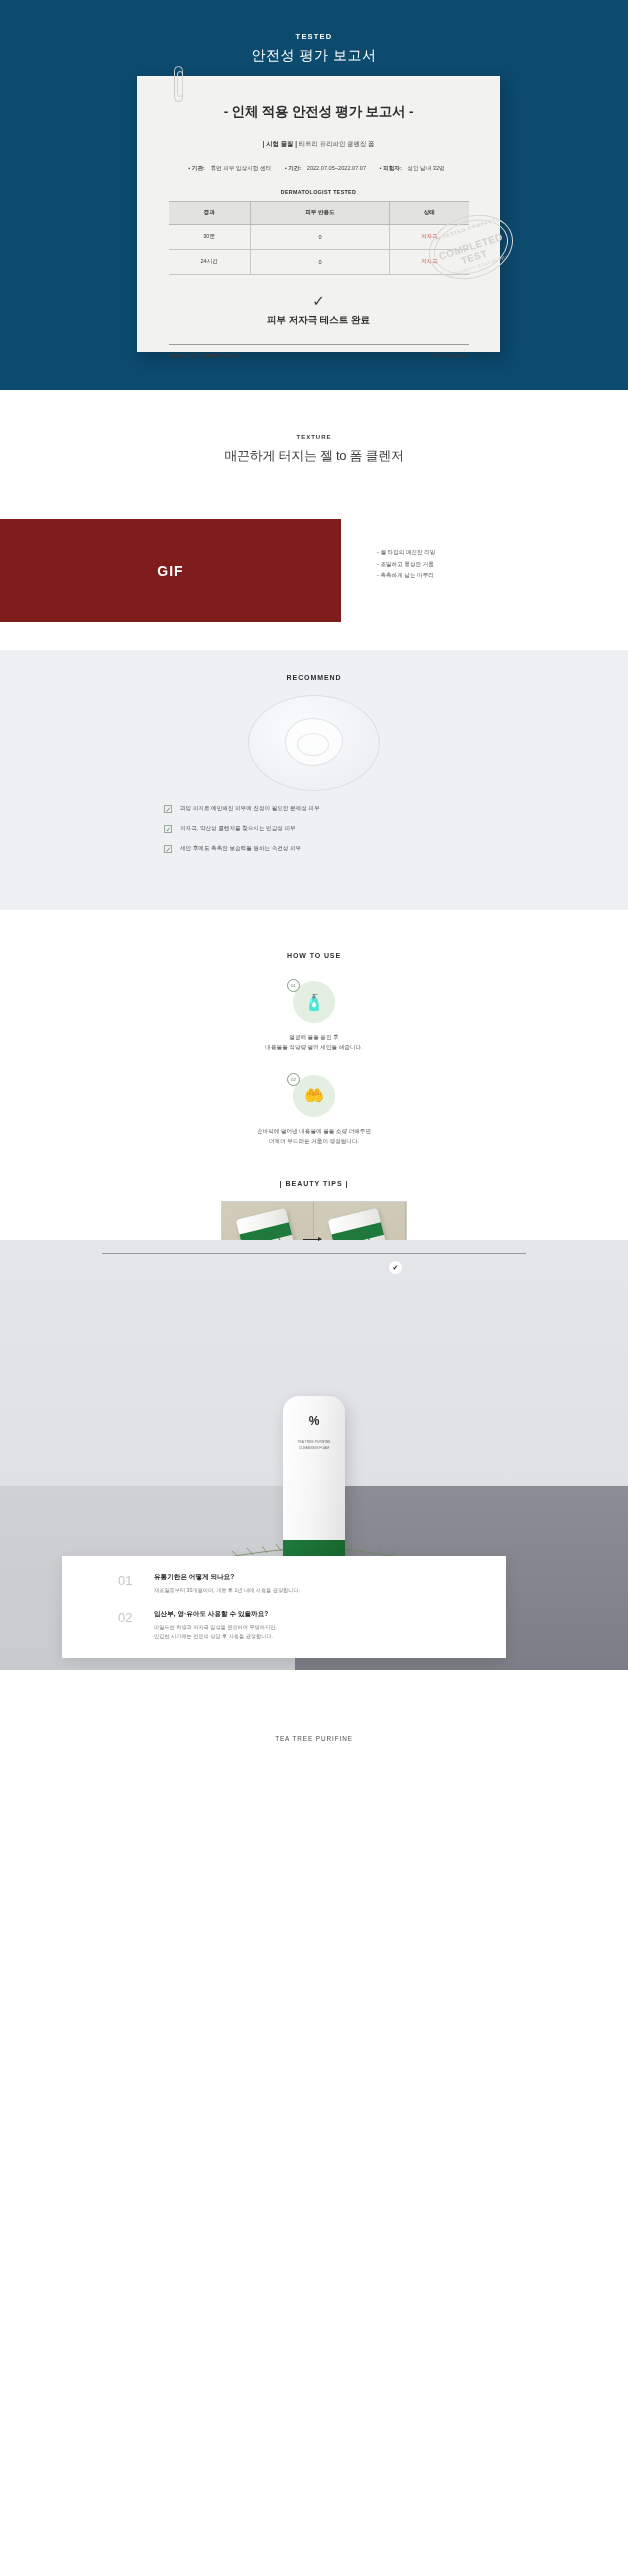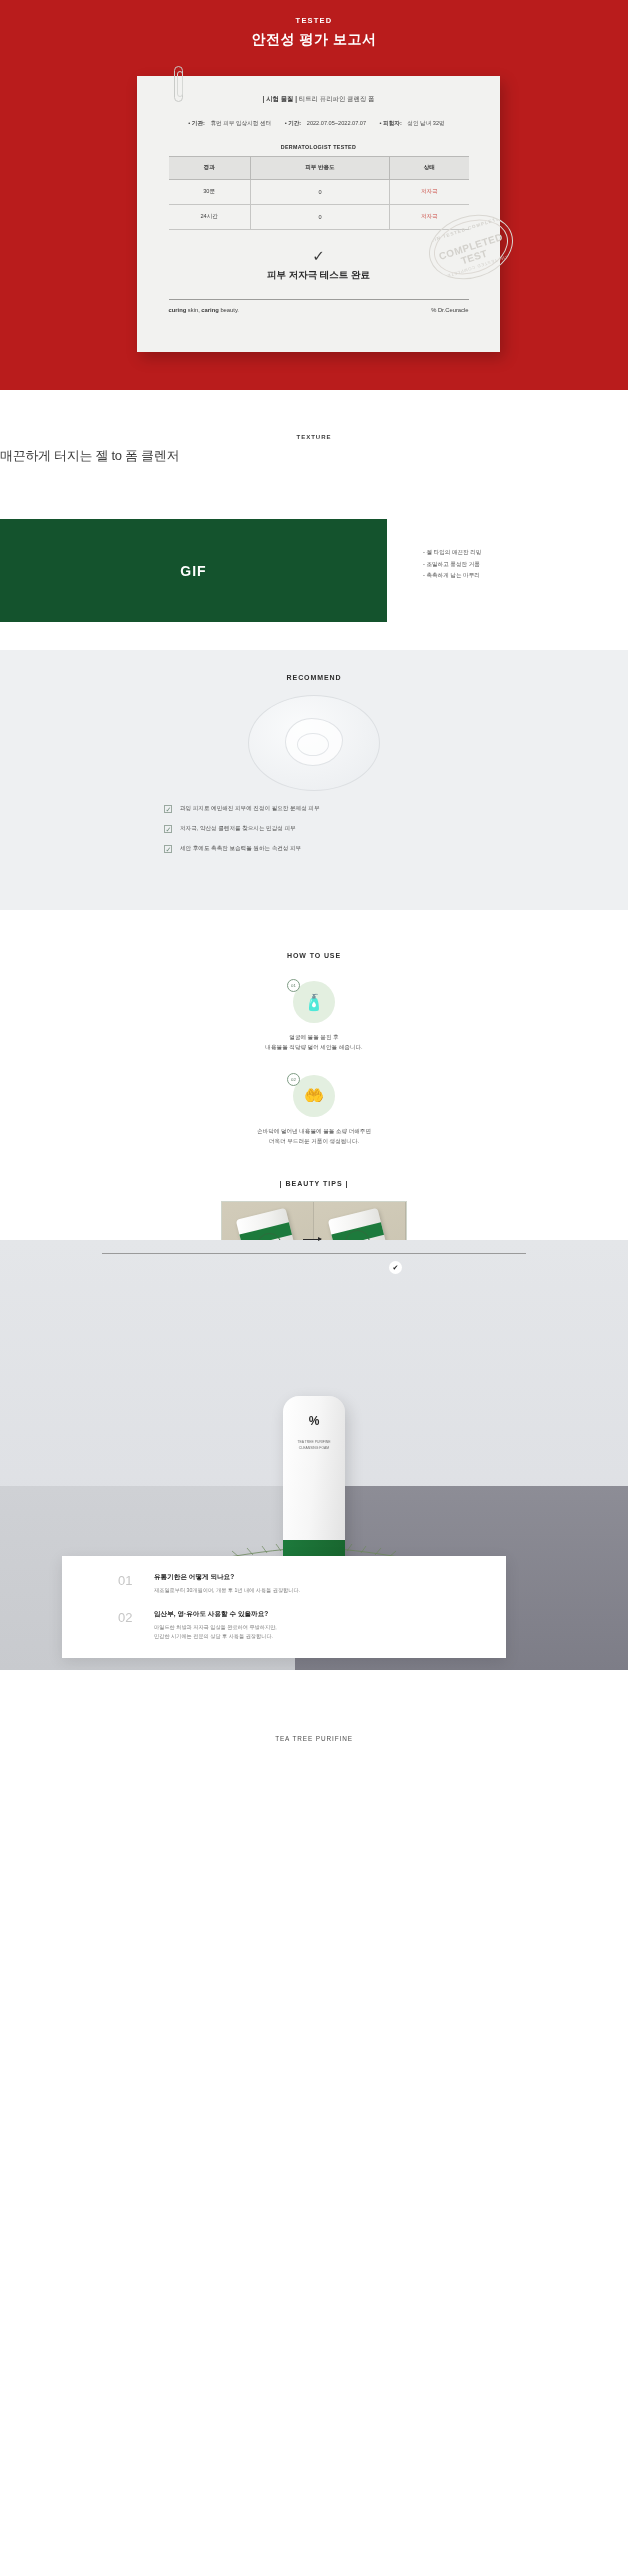--- a/index.html
+++ b/index.html
@@ -9,36 +9,36 @@
     background: #fff;
     font-family: "Liberation Sans", "DejaVu Sans", sans-serif;
     color: #333;
     -webkit-font-smoothing: antialiased;
   }
   .page { width: 628px; height: 2560px; position: relative; overflow: hidden; }
 
   
   .sec-report {
     height: 390px;
-    background: #b91c1c;
+    background: #0c4a6e;
     position: relative;
-    padding-top: 16px;
+    padding-top: 32px;
   }
   .rep-eyebrow {
     text-align: center;
     color: #ffffff;
     font-size: 7.5px;
     font-weight: bold;
     letter-spacing: 1.2px;
   }
   .rep-title {
     text-align: center;
     color: #ffffff;
     font-size: 14px;
-    font-weight: bold;
+    font-weight: normal;
     letter-spacing: 0.5px;
     margin-top: 6px;
   }
   .rep-card {
     position: absolute;
     left: 137px;
     top: 76px;
     width: 363px;
     height: 276px;
     background: #f2f2f0;
@@ -169,26 +169,26 @@
   }
   .card-foot b { font-weight: bold; }
 
   
   .sec-texture { background: #fff; padding-top: 44px; height: 260px; position: relative;}
   .eyebrow-dark {
     text-align: center; font-size: 6px; font-weight: bold;
     color: #3b3b3b; letter-spacing: 1px;
   }
   .headline {
-    font-size: 13px; color: #3b3b3b;
+    text-align: center; font-size: 13px; color: #3b3b3b;
     margin-top: 7px; letter-spacing: -0.3px;
   }
   .gif-row { display: flex; margin-top: 54px; }
   .gif-box {
-    width: 387px; height: 103px; background: #14532d;
+    width: 341px; height: 103px; background: #7f1d1d;
     display: flex; align-items: center; justify-content: center;
     font-size: 14px; font-weight: bold; color: #fff; letter-spacing: 1px;
   }
   .gif-bullets {
     padding: 28px 0 0 36px; font-size: 5.6px; color: #4a4a4a; line-height: 2.1;
   }
 
   
   .sec-recommend { background: #eef0f2; height: 260px; padding-top: 24px; }
   .rec-title {
@@ -390,20 +390,21 @@
 
 <div class="page">
 
   <section class="sec-report">
     <div class="rep-eyebrow">TESTED</div>
     <div class="rep-title">안전성 평가 보고서</div>
 
     <div class="clip"></div>
 
     <div class="rep-card">
+      <div class="card-title">- 인체 적용 안전성 평가 보고서 -</div>
 
       <div class="card-subject">
         <b>| 시험 물질 |</b>
         <span>티트리 퓨리파인 클렌징 폼</span>
       </div>
 
       <div class="card-meta">
         <span><b>• 기관:</b> <span>휴먼 피부 임상시험 센터</span></span>
         <span><b>• 기간:</b> <span>2022.07.05~2022.07.07</span></span>
         <span><b>• 피험자:</b> <span>성인 남녀 32명</span></span>

